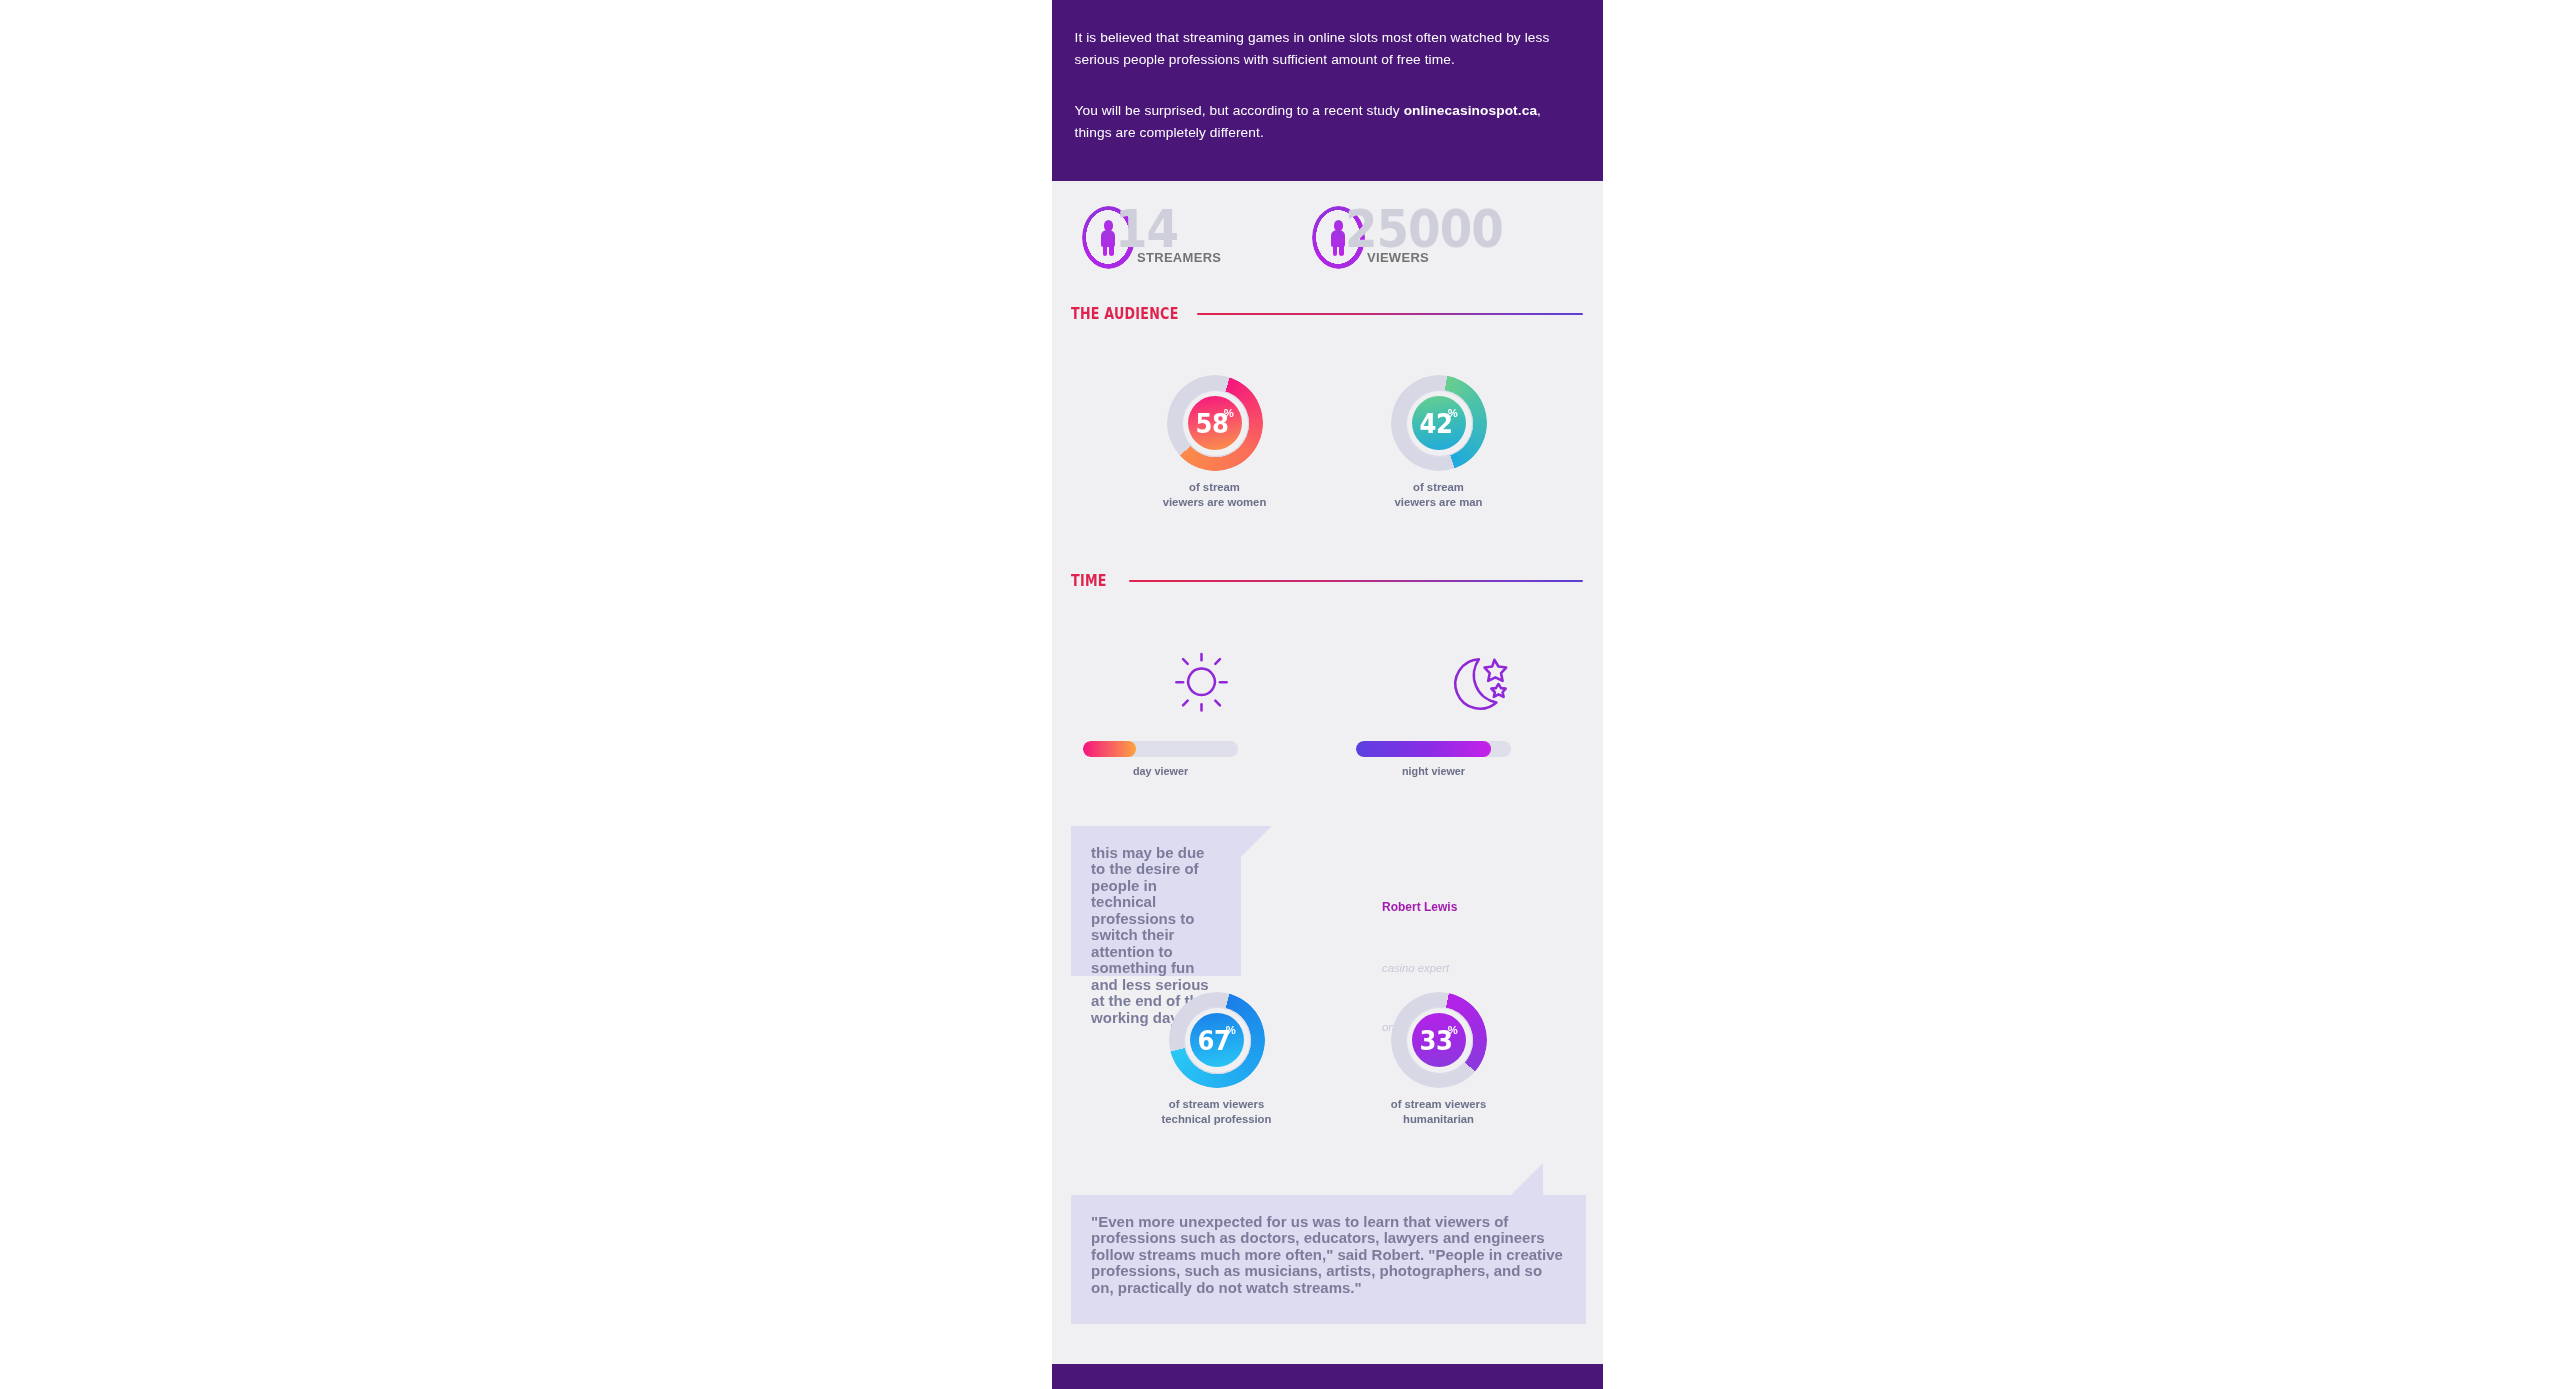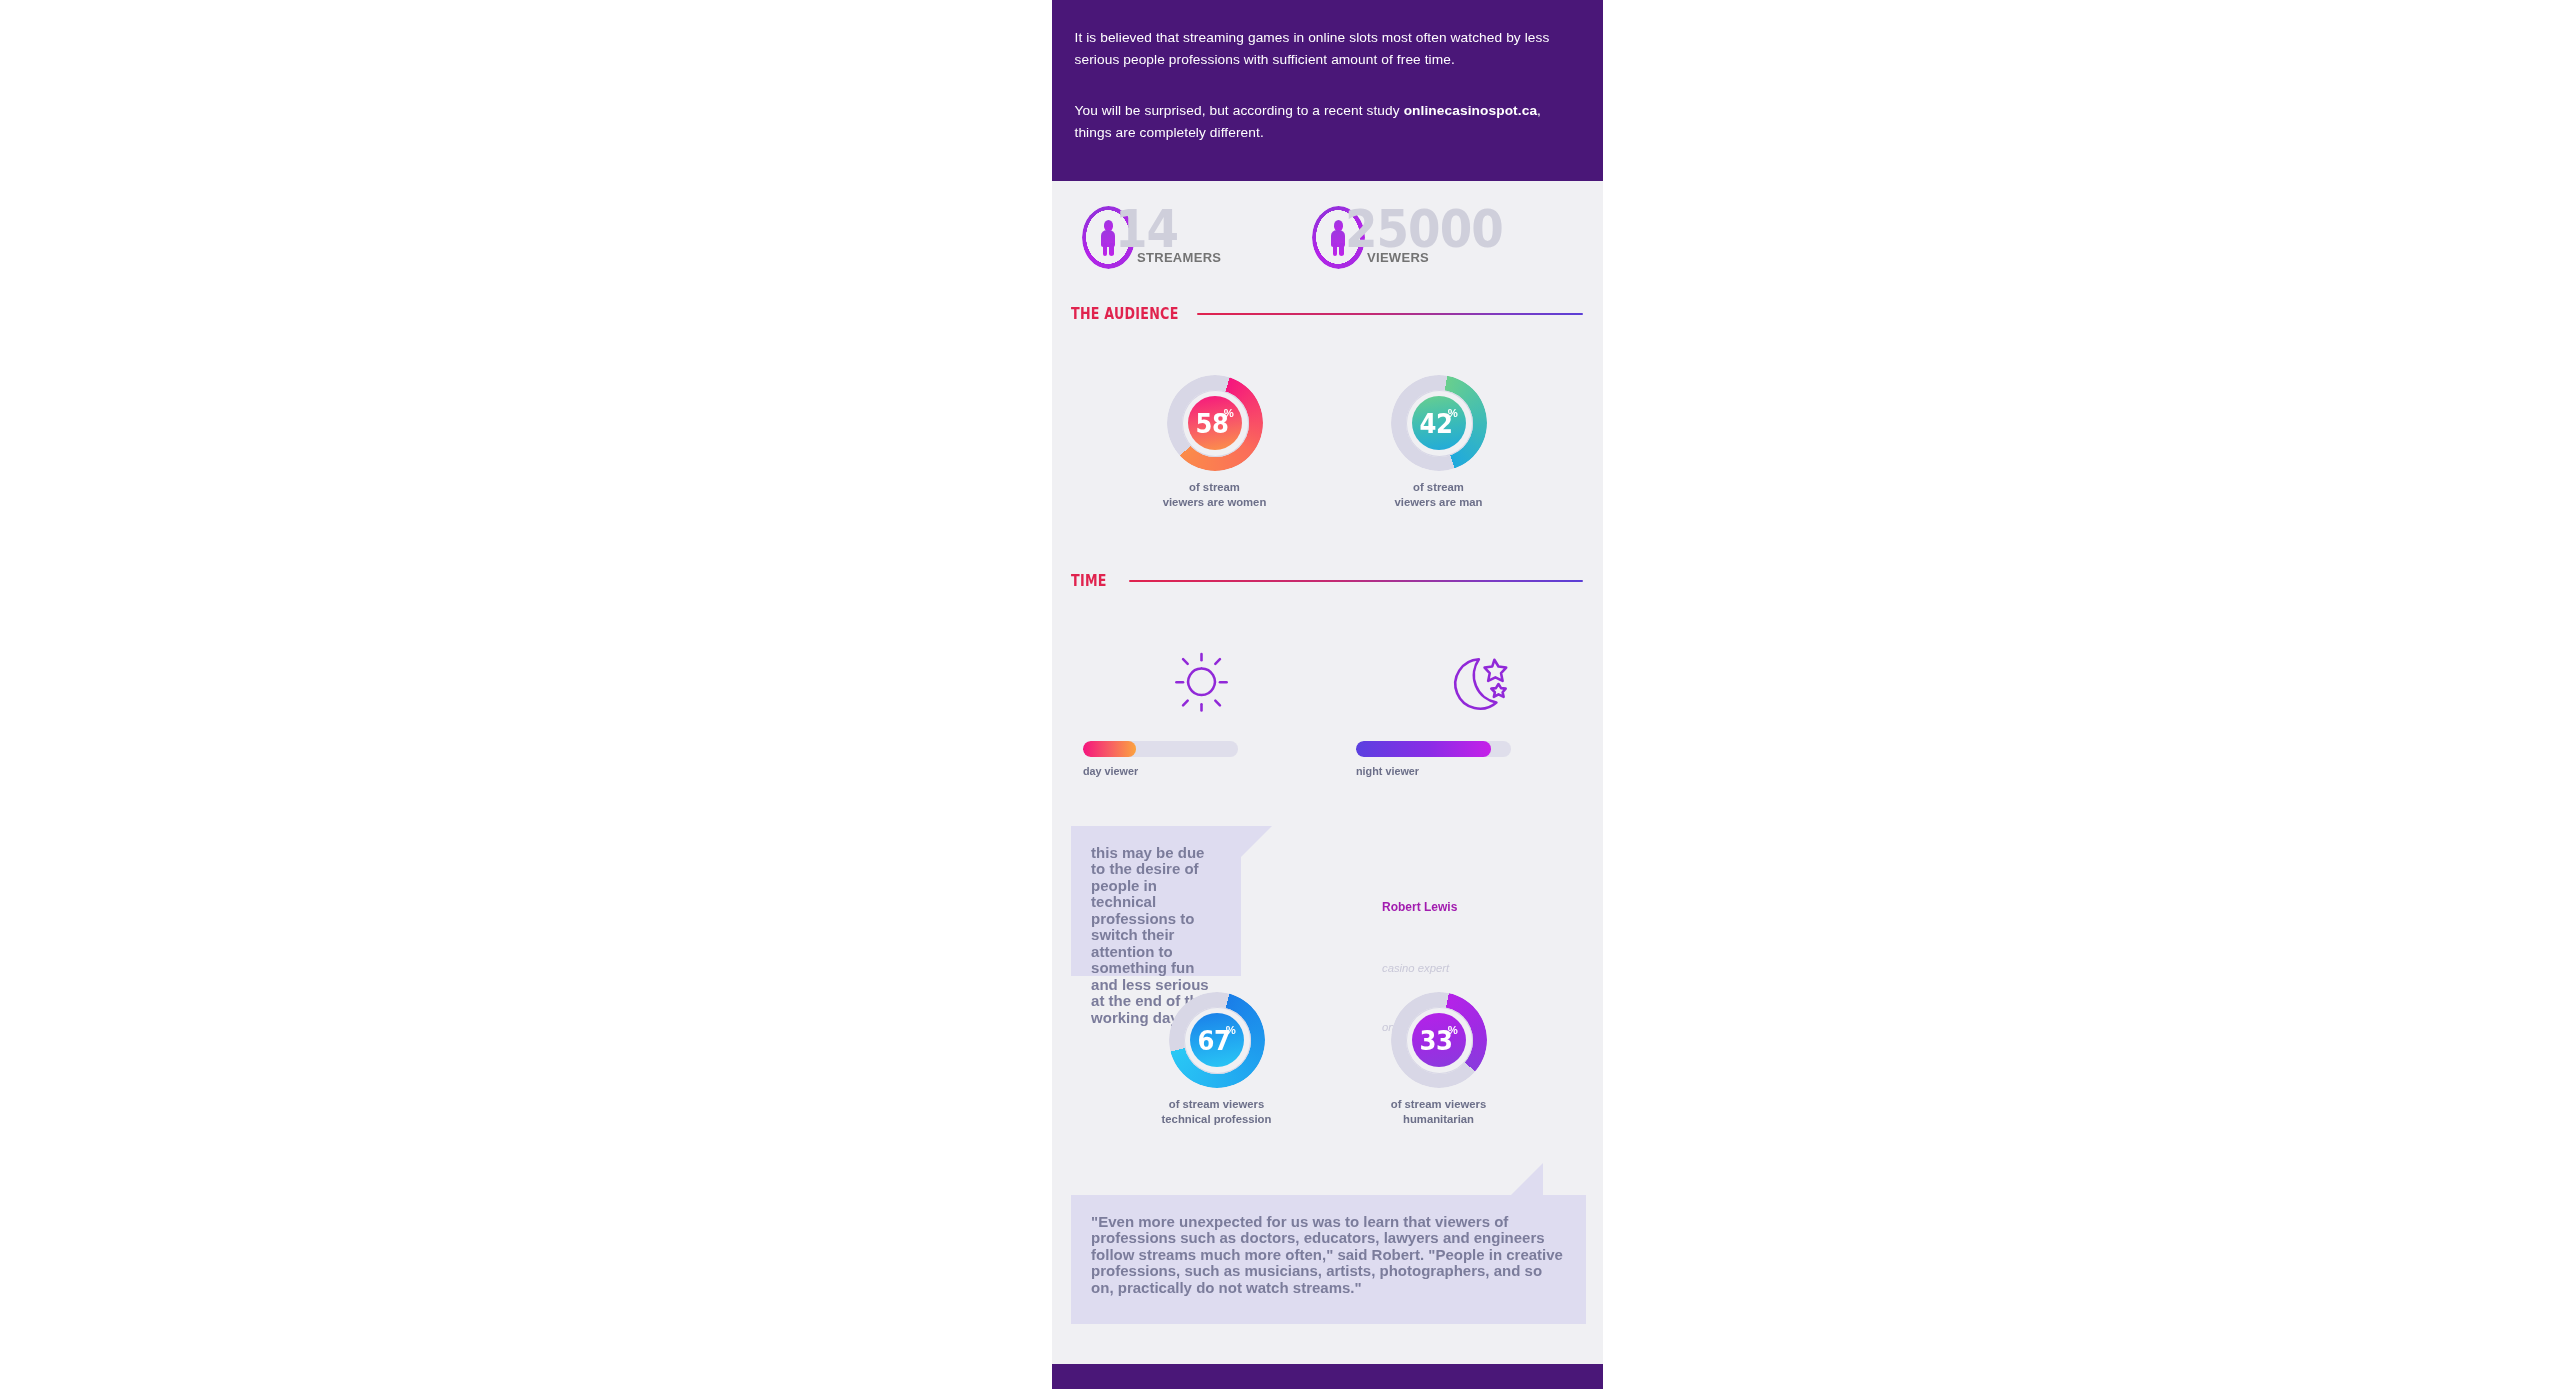--- a/index.html
+++ b/index.html
@@ -123,21 +123,21 @@
     position:absolute;left:47px;width:453px;
     font-size:10.8px;line-height:16px;color:#6c6f89;font-weight:600;
   }
 
   
   .tod{position:absolute;width:551px;height:62px;}
   .tod svg{position:absolute;}
 
   
   .bars{position:absolute;width:551px;}
-  .bar-cell{position:absolute;top:0;width:155px;text-align:left;}
+  .bar-cell{position:absolute;top:0;width:155px;text-align:center;}
   .bar-track{
     position:relative;width:155px;height:15.5px;border-radius:7.7px;background:#dfdeeb;overflow:hidden;
   }
   .bar-fill{position:absolute;left:0;top:0;height:15.5px;border-radius:7.7px;}
   .bar-cap{margin-top:8.8px;font-size:10.8px;color:#6c6f89;font-weight:600;}
 
   
   .bubble{position:absolute;background:#dedcf0;}
   .bubble .body{
     font-size:15px;line-height:16.5px;color:#7b7c9b;font-weight:700;

